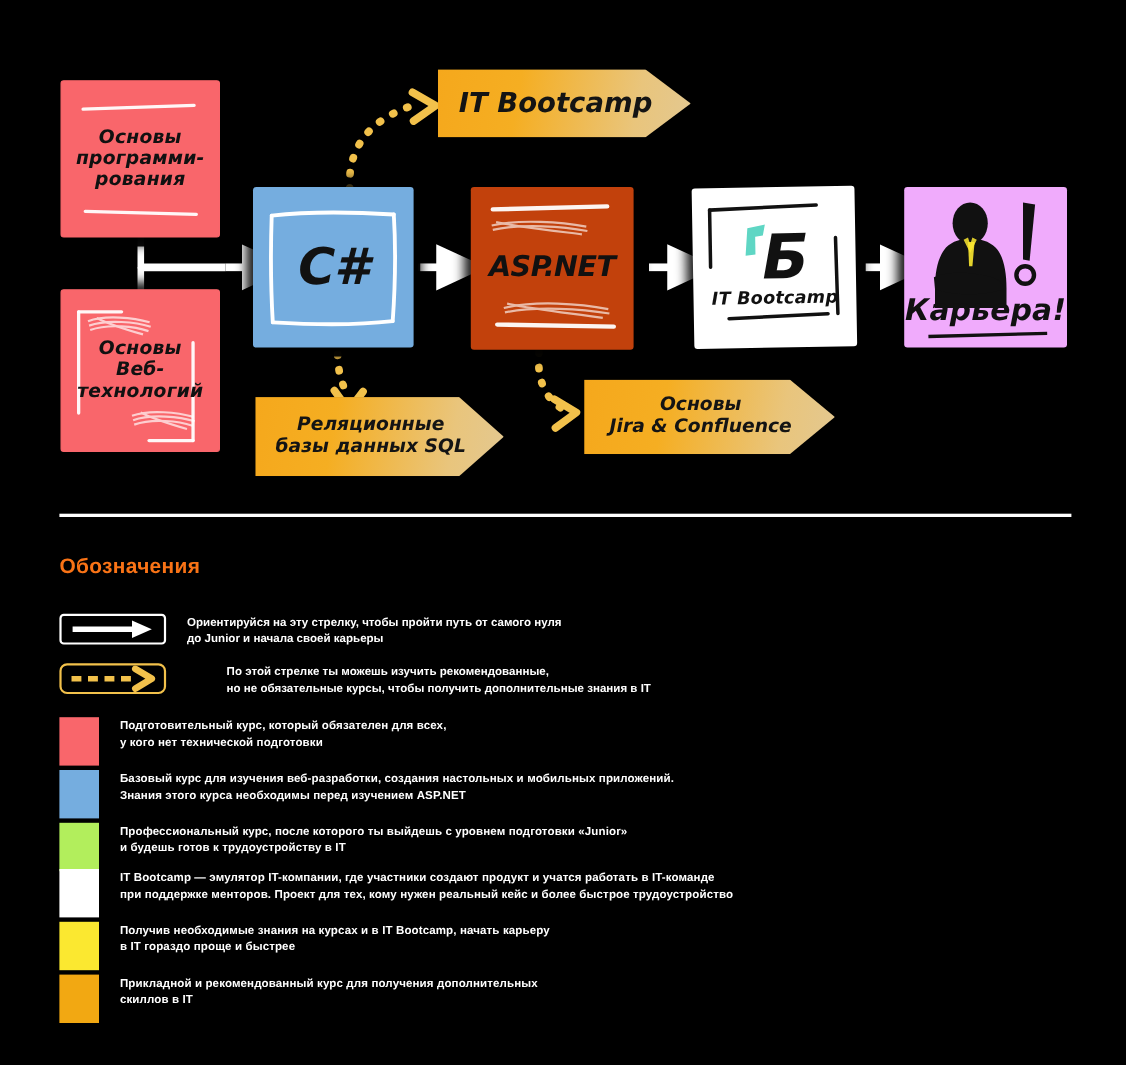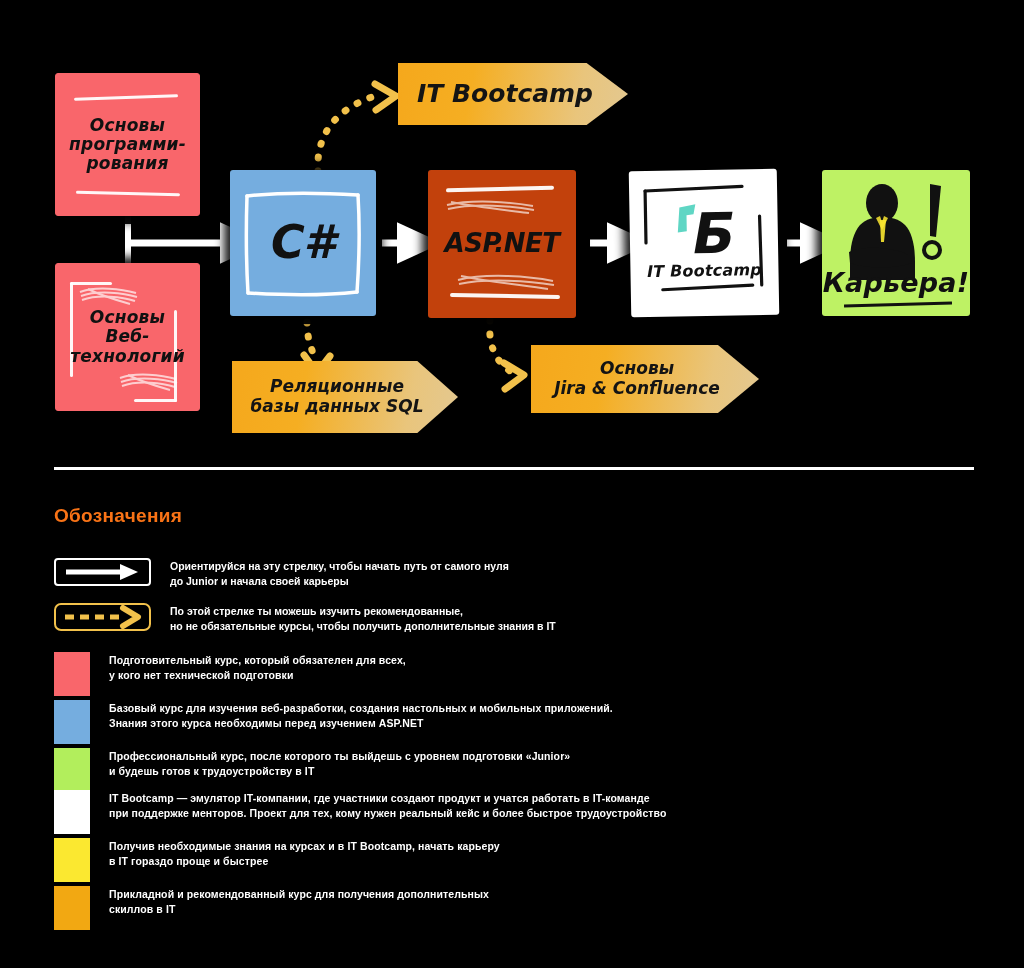--- a/index.html
+++ b/index.html
@@ -37,21 +37,21 @@
   .stroke{position:absolute;background:#fff;border-radius:40px;opacity:.95;}
   .scrib{position:absolute;opacity:.8;}
 
   .card-blue{background:#75ADDF;}
   .card-blue .label{font-size:46px;font-style:italic;font-weight:800;letter-spacing:-1px;}
 
   .card-green{background:#c2410c;}
   .card-green .label{font-size:26px;font-weight:800;font-style:italic;letter-spacing:-.5px;}
 
   .card-white{background:#FFFFFF;}
-  .card-yellow{background:#bef264;}
+  .card-yellow{background:#f0abfc;}
 
   
   .banner{
     position:absolute;
     box-sizing:border-box;
     display:flex;align-items:center;justify-content:center;
     background:linear-gradient(100deg,#F5A81C 0%,#F5AE22 32%,#E9C57C 78%,#E3C891 100%);
     clip-path:polygon(0 0, 82% 0, 100% 50%, 82% 100%, 0 100%);
     filter:drop-shadow(6px 7px 0 rgba(0,0,0,.95)) drop-shadow(0 0 7px rgba(0,0,0,.85));
     z-index:3;
@@ -254,25 +254,25 @@
 
   <div class="legend-title">Обозначения</div>
 
   <div class="legend-row" style="left:54px;top:558px;">
     <div class="arrow-key">
       <svg width="93" height="24" style="position:absolute;left:0;top:0;">
         <path d="M10,12 L66,12" stroke="#fff" stroke-width="5" fill="none"></path>
         <path d="M64,4 L82,12 L64,20 Z" fill="#fff"></path>
       </svg>
     </div>
-    <div class="legend-arrow-text">Ориентируйся на эту стрелку, чтобы начать путь от самого нуля
+    <div class="legend-arrow-text">Ориентируйся на эту стрелку, чтобы пройти путь от самого нуля
 до Junior и начала своей карьеры</div>
   </div>
 
-  <div class="legend-row" style="left:54px;top:603px;">
+  <div class="legend-row" style="left:54px;top:603px;gap:36px;">
     <div class="arrow-key dashed">
       <svg width="93" height="24" style="position:absolute;left:0;top:0;">
         <path d="M9,12 L67,12" stroke="#F2C14B" stroke-width="5" fill="none" stroke-dasharray="9 6"></path>
         <path d="M67,3 L82,12 L67,21" stroke="#F2C14B" stroke-width="6" fill="none" stroke-linecap="round" stroke-linejoin="round"></path>
       </svg>
     </div>
     <div class="legend-arrow-text">По этой стрелке ты можешь изучить рекомендованные,
 но не обязательные курсы, чтобы получить дополнительные знания в IT</div>
   </div>
 

